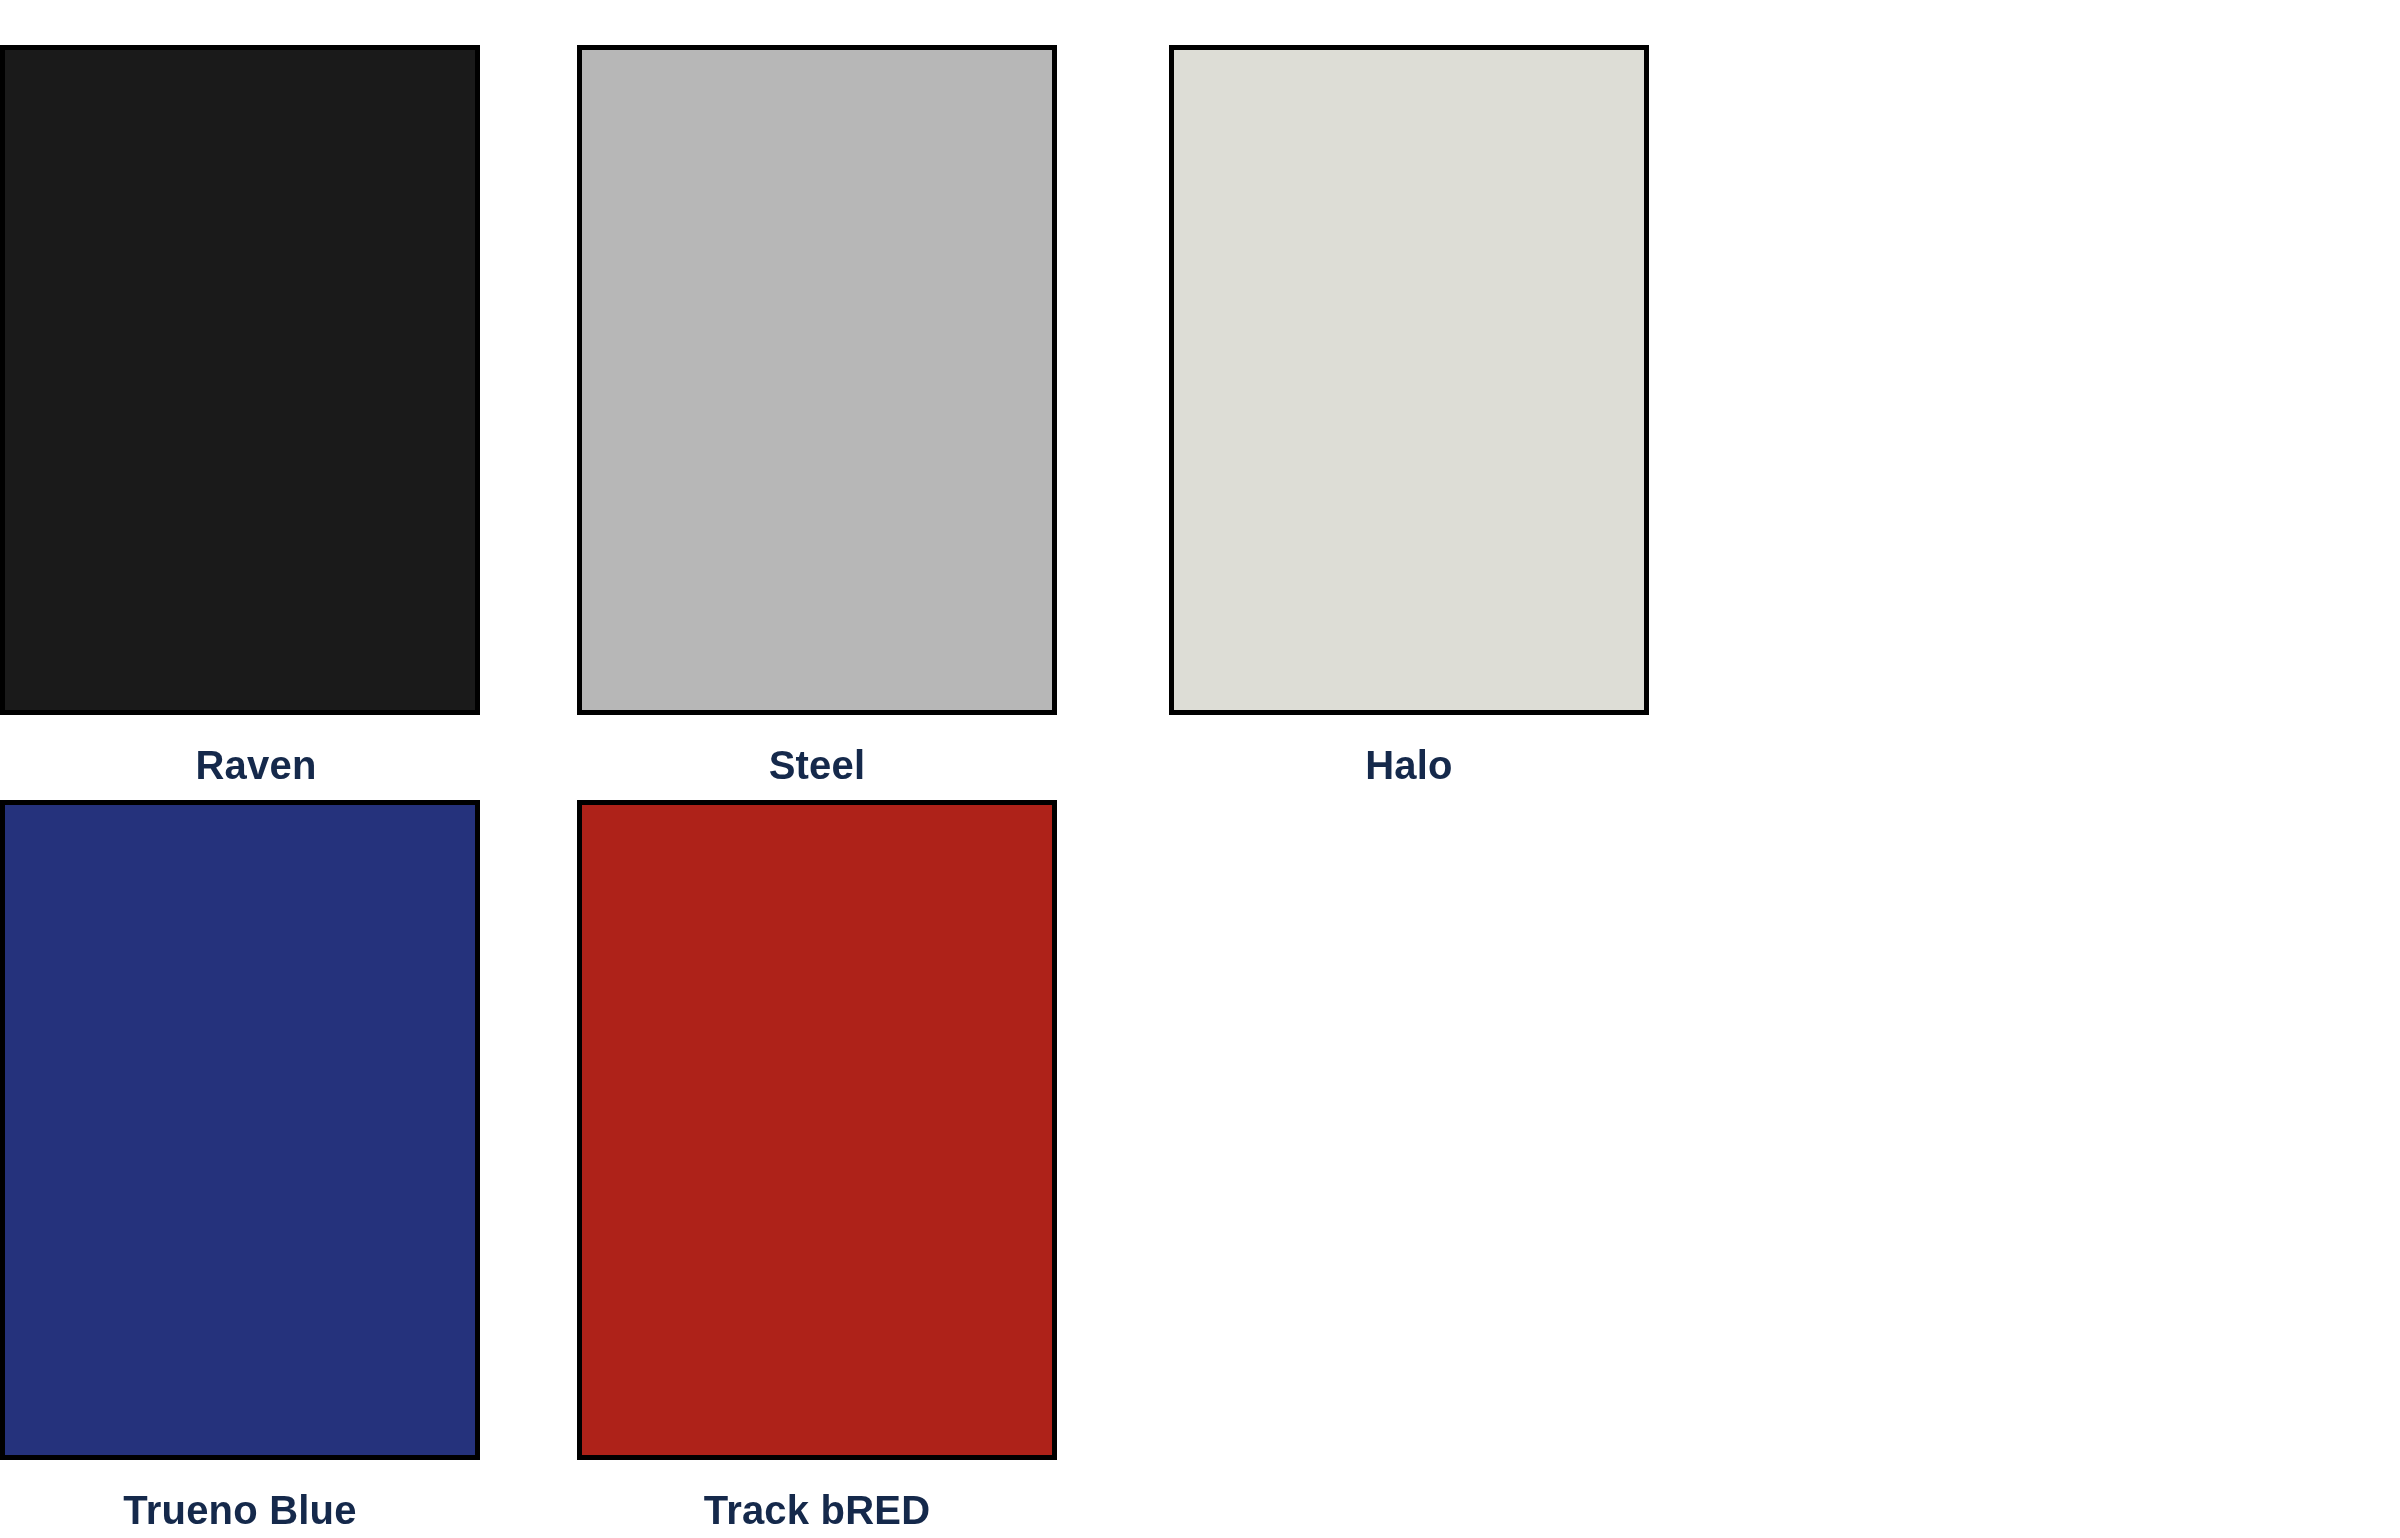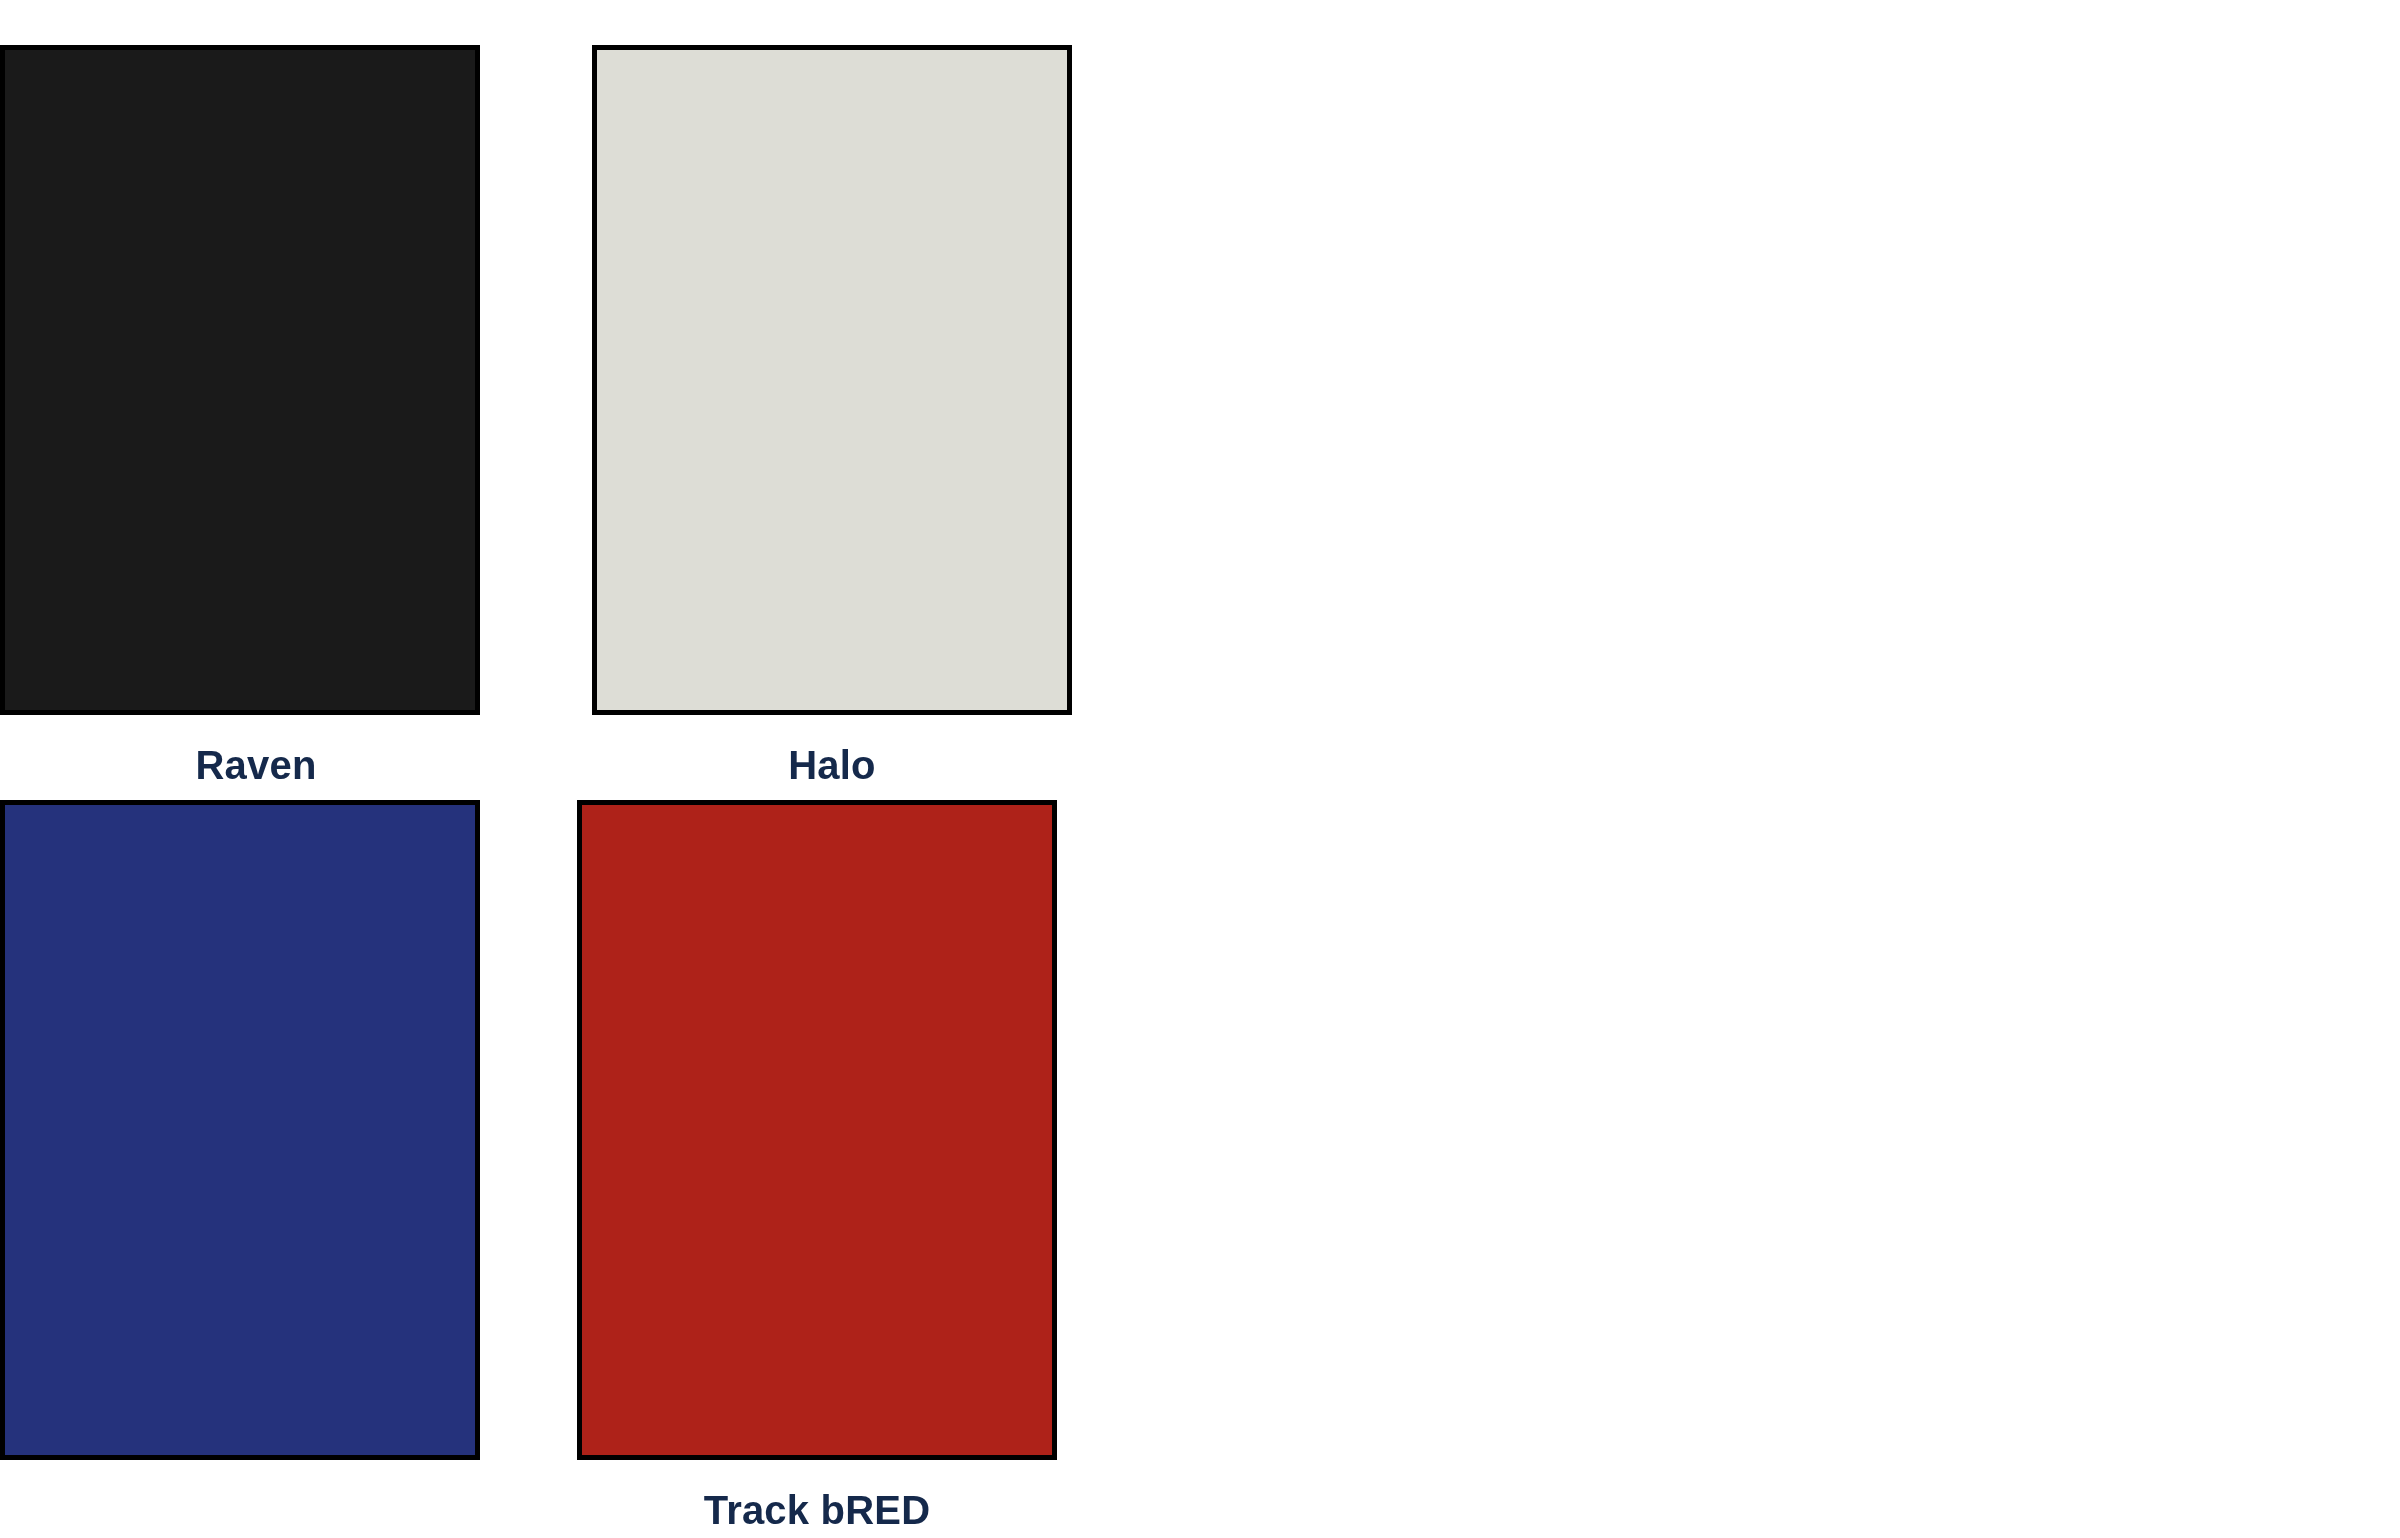--- a/index.html
+++ b/index.html
@@ -83,32 +83,37 @@
 <div id="palette-sheet" style="background: rgb(255, 255, 255);">
 
   <div class="swatch-row" id="swatch-row-1">
 
     <div class="swatch-cell">
       <div class="swatch-chip" style="background: rgb(26, 26, 26); border-color: rgb(0, 0, 0);"></div>
       <span class="swatch-label" style="color: rgb(21, 41, 75); padding-left: 32px;">Raven</span>
     </div>
 
 
+    <div class="swatch-cell">
+      <div class="swatch-chip" style="background: rgb(183, 183, 183); border-color: rgb(0, 0, 0);"></div>
+      <span class="swatch-label" style="color: rgb(21, 41, 75);">Steel</span>
+    </div>
 
     <div class="swatch-cell">
       <div class="swatch-chip" style="background: rgb(221, 221, 214); border-color: rgb(0, 0, 0);"></div>
       <span class="swatch-label" style="color: rgb(21, 41, 75);">Halo</span>
     </div>
 
   </div>
 
   <div class="swatch-row" id="swatch-row-2">
 
     <div class="swatch-cell">
       <div class="swatch-chip" style="background: rgb(37, 50, 124); border-color: rgb(0, 0, 0);"></div>
+      <span class="swatch-label" style="color: rgb(21, 41, 75);">Trueno Blue</span>
     </div>
 
     <div class="swatch-cell">
       <div class="swatch-chip" style="background: rgb(174, 34, 25); border-color: rgb(0, 0, 0);"></div>
       <span class="swatch-label" style="color: rgb(21, 41, 75);">Track bRED</span>
     </div>
 
     <div class="swatch-cell is-empty">
       <div class="swatch-chip" style="border-color: rgb(0, 0, 0);"></div>
       <span class="swatch-label" style="color: rgb(21, 41, 75);"></span>

